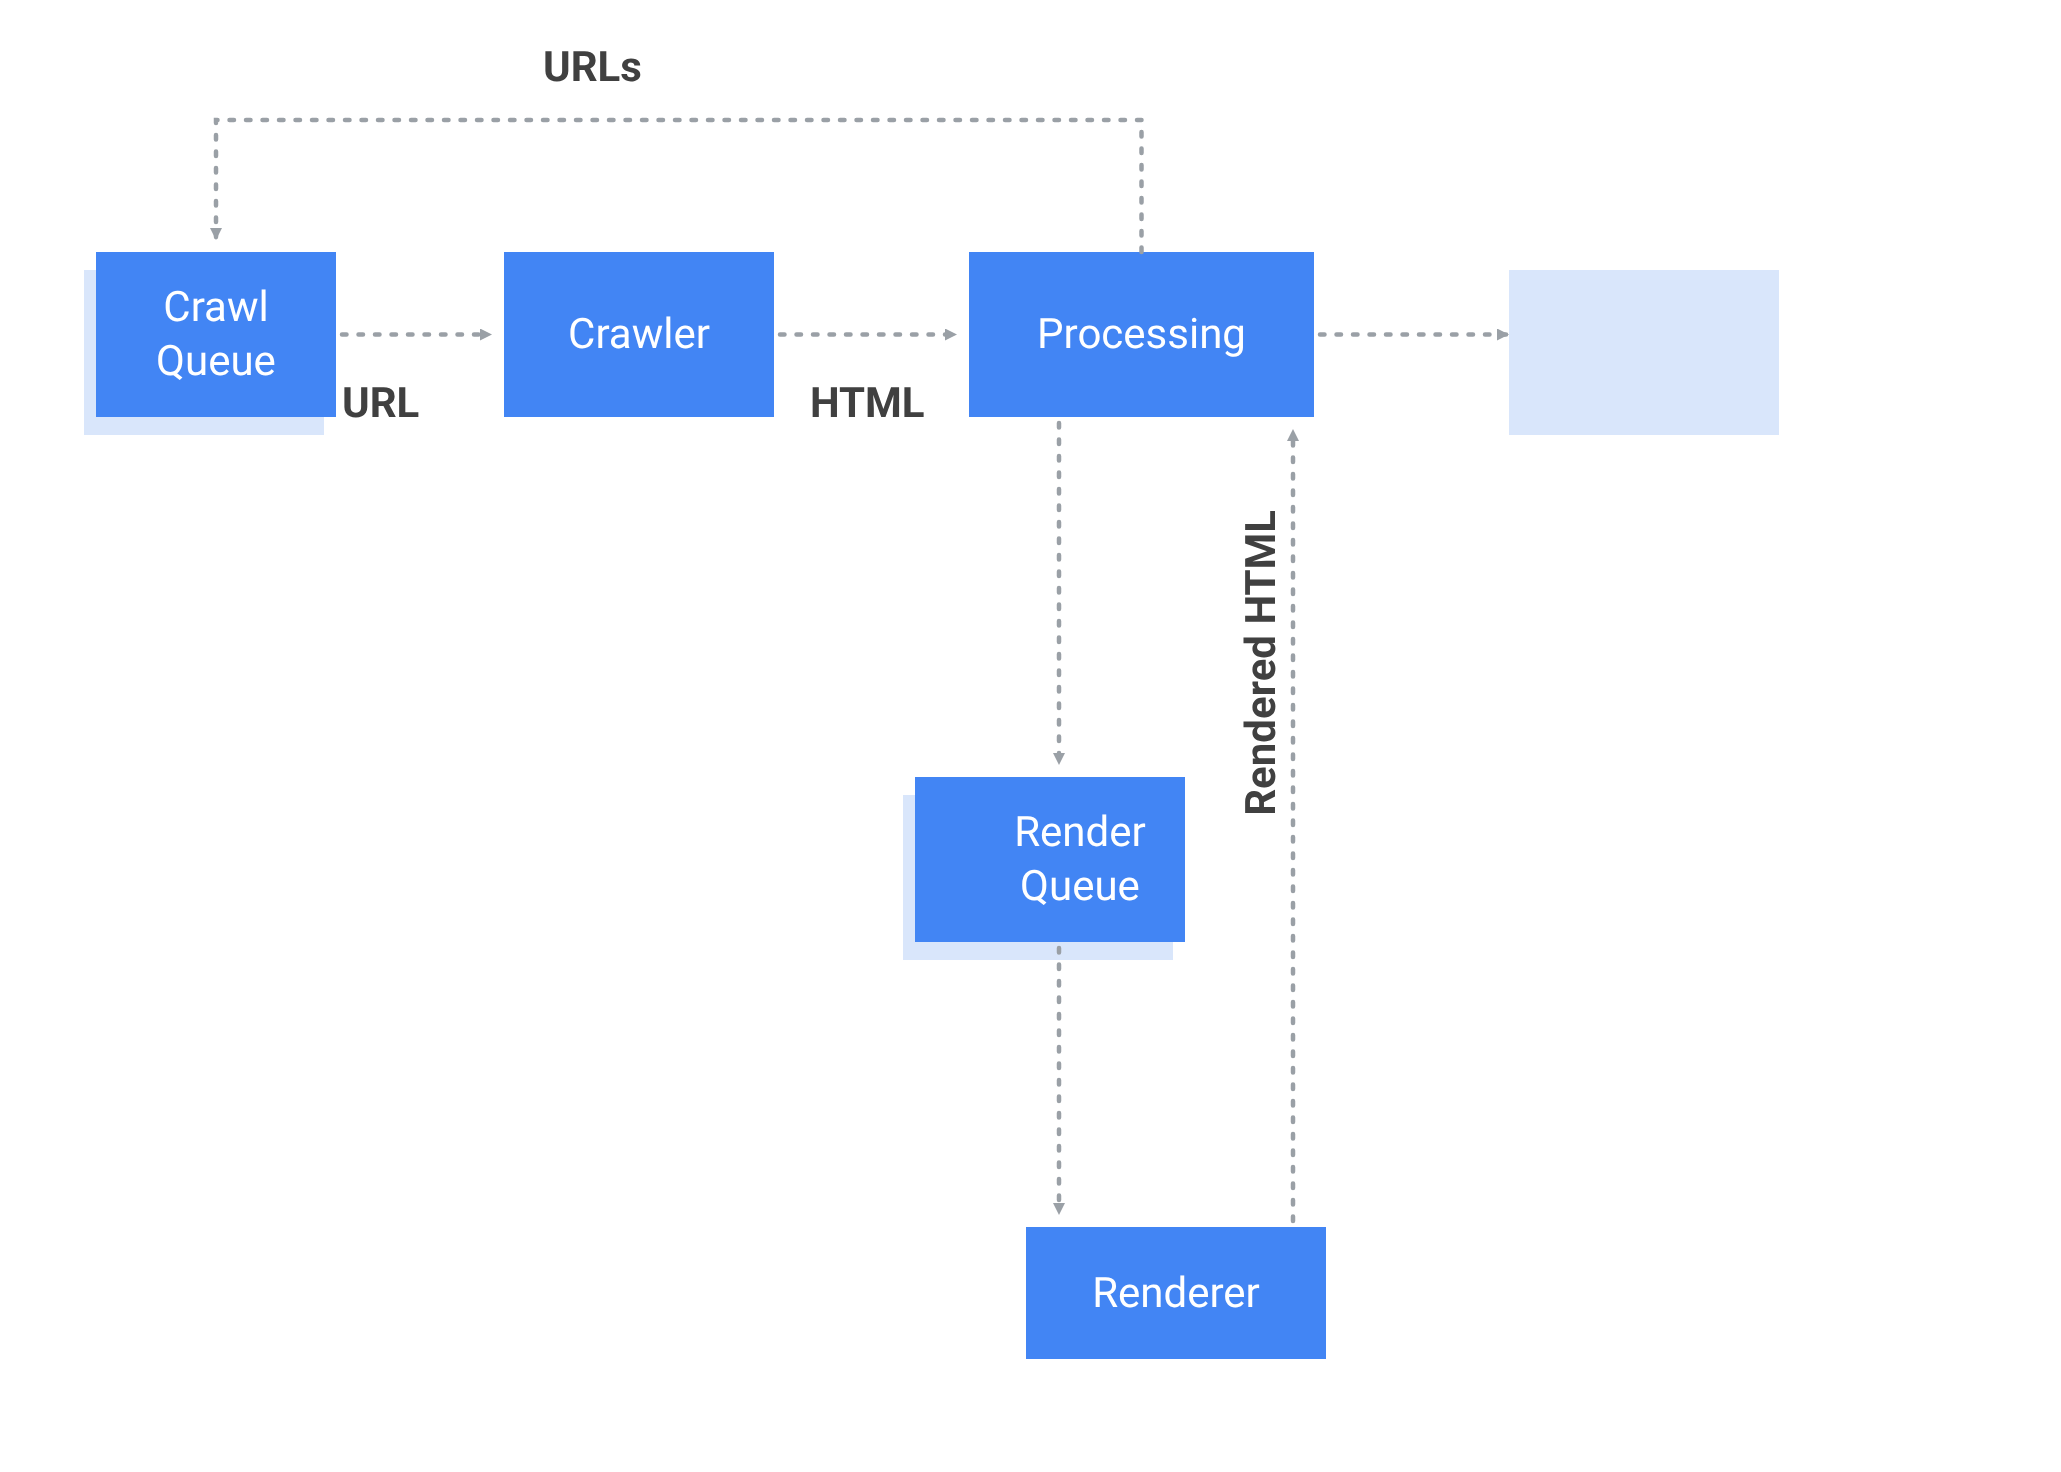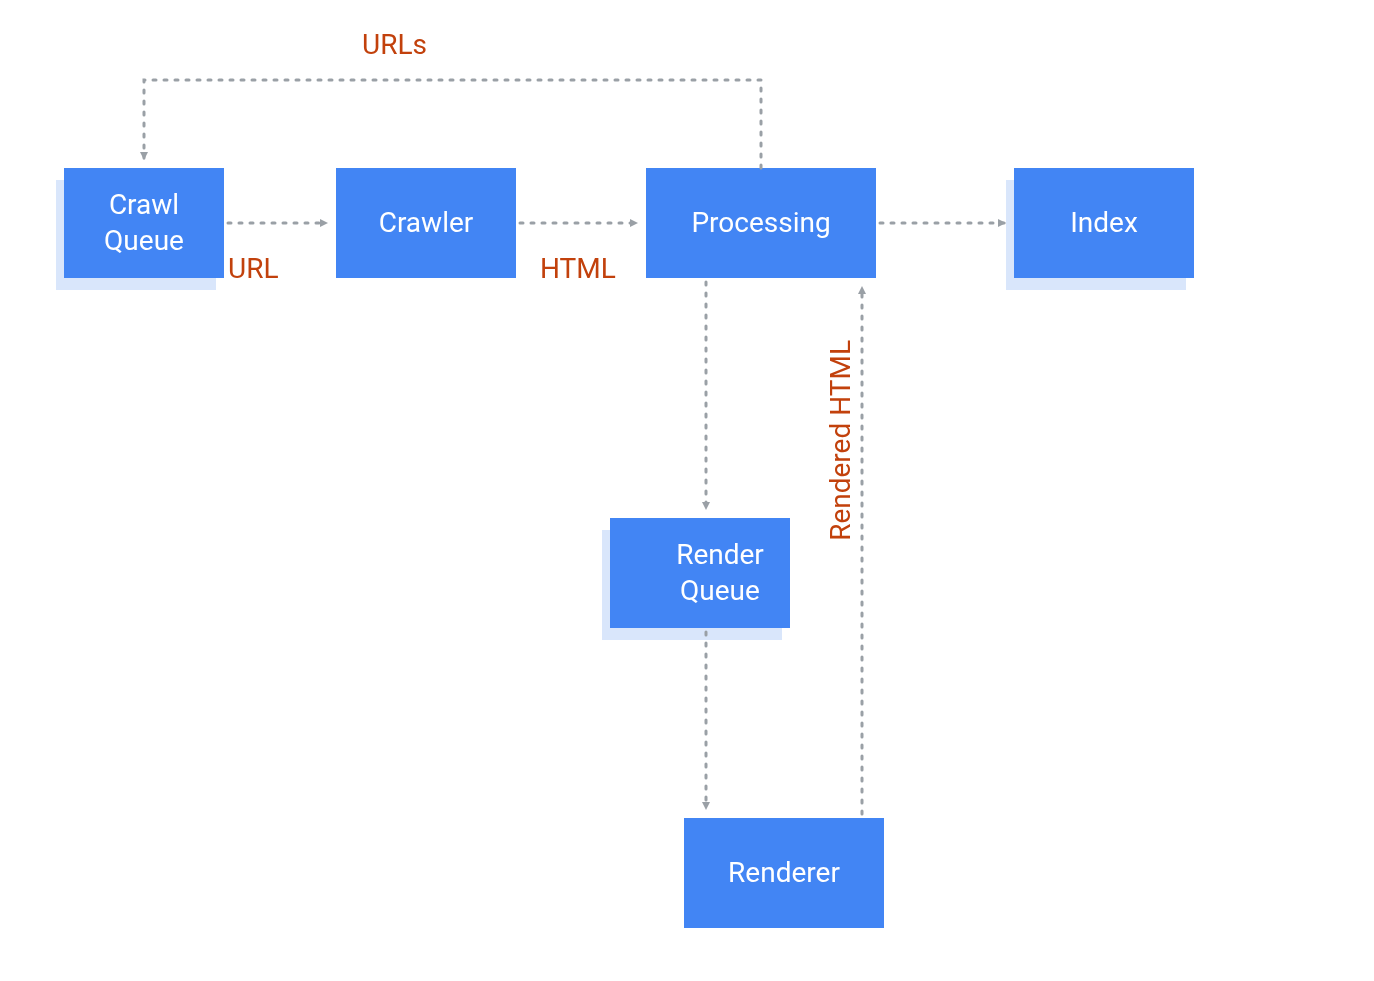--- a/index.html
+++ b/index.html
@@ -30,23 +30,23 @@
       font-size: 28px;
       font-weight: 400;
       line-height: 1.3;
     }
     .shadow-box {
       position: absolute;
       background: #d9e6fb;
     }
     .edge-label {
       position: absolute;
-      color: #c2410c;
+      color: #404040;
       font-size: 28px;
-      font-weight: 400;
+      font-weight: 700;
     }
     .edge-label-vertical {
       writing-mode: vertical-rl;
       transform: rotate(180deg);
     }
     svg.connectors {
       position: absolute;
       top: 0;
       left: 0;
       width: 1374px;
@@ -71,27 +71,26 @@
 
   <div class="shadow-box" style="left:56px; top:180px; width:160px; height:110px;"></div>
   <div class="node" style="left:64px; top:168px; width:160px; height:110px; white-space: pre-line;">Crawl
 Queue</div>
 
   <div class="node" style="left:646px; top:168px; width:230px; height:110px;">Processing</div>
 
   <div class="node" style="left:336px; top:168px; width:180px; height:110px;">Crawler</div>
 
   <div class="shadow-box" style="left:1006px; top:180px; width:180px; height:110px;"></div>
-  <div class="node" style="left:1014px; top:168px; width:180px; height:110px;">Index</div>
 
   <div class="shadow-box" style="left:602px; top:530px; width:180px; height:110px;"></div>
   <div class="node" style="left:610px; top:518px; width:180px; height:110px; white-space: pre-line; padding-left: 40px;">Render
 Queue</div>
 
-  <div class="node" style="left:684px; top:818px; width:200px; height:110px;text-align:right;">Renderer</div>
+  <div class="node" style="left:684px; top:818px; width:200px; height:88px;text-align:right;">Renderer</div>
 
   <span class="edge-label" style="left:362px; top:28px;">URLs</span>
   <span class="edge-label" style="left:228px; top:252px;text-align:right;">URL</span>
   <span class="edge-label" style="left:540px; top:252px;">HTML</span>
   <span class="edge-label edge-label-vertical" style="left:824px; top:340px;">Rendered HTML</span>
 
   <svg class="connectors" viewBox="0 0 1374 981">
     <defs>
       <marker id="arrow" markerWidth="8" markerHeight="8" refX="6" refY="4" orient="auto" markerUnits="userSpaceOnUse">
         <path d="M0,0 L8,4 L0,8 Z" class="arrowhead"></path>

